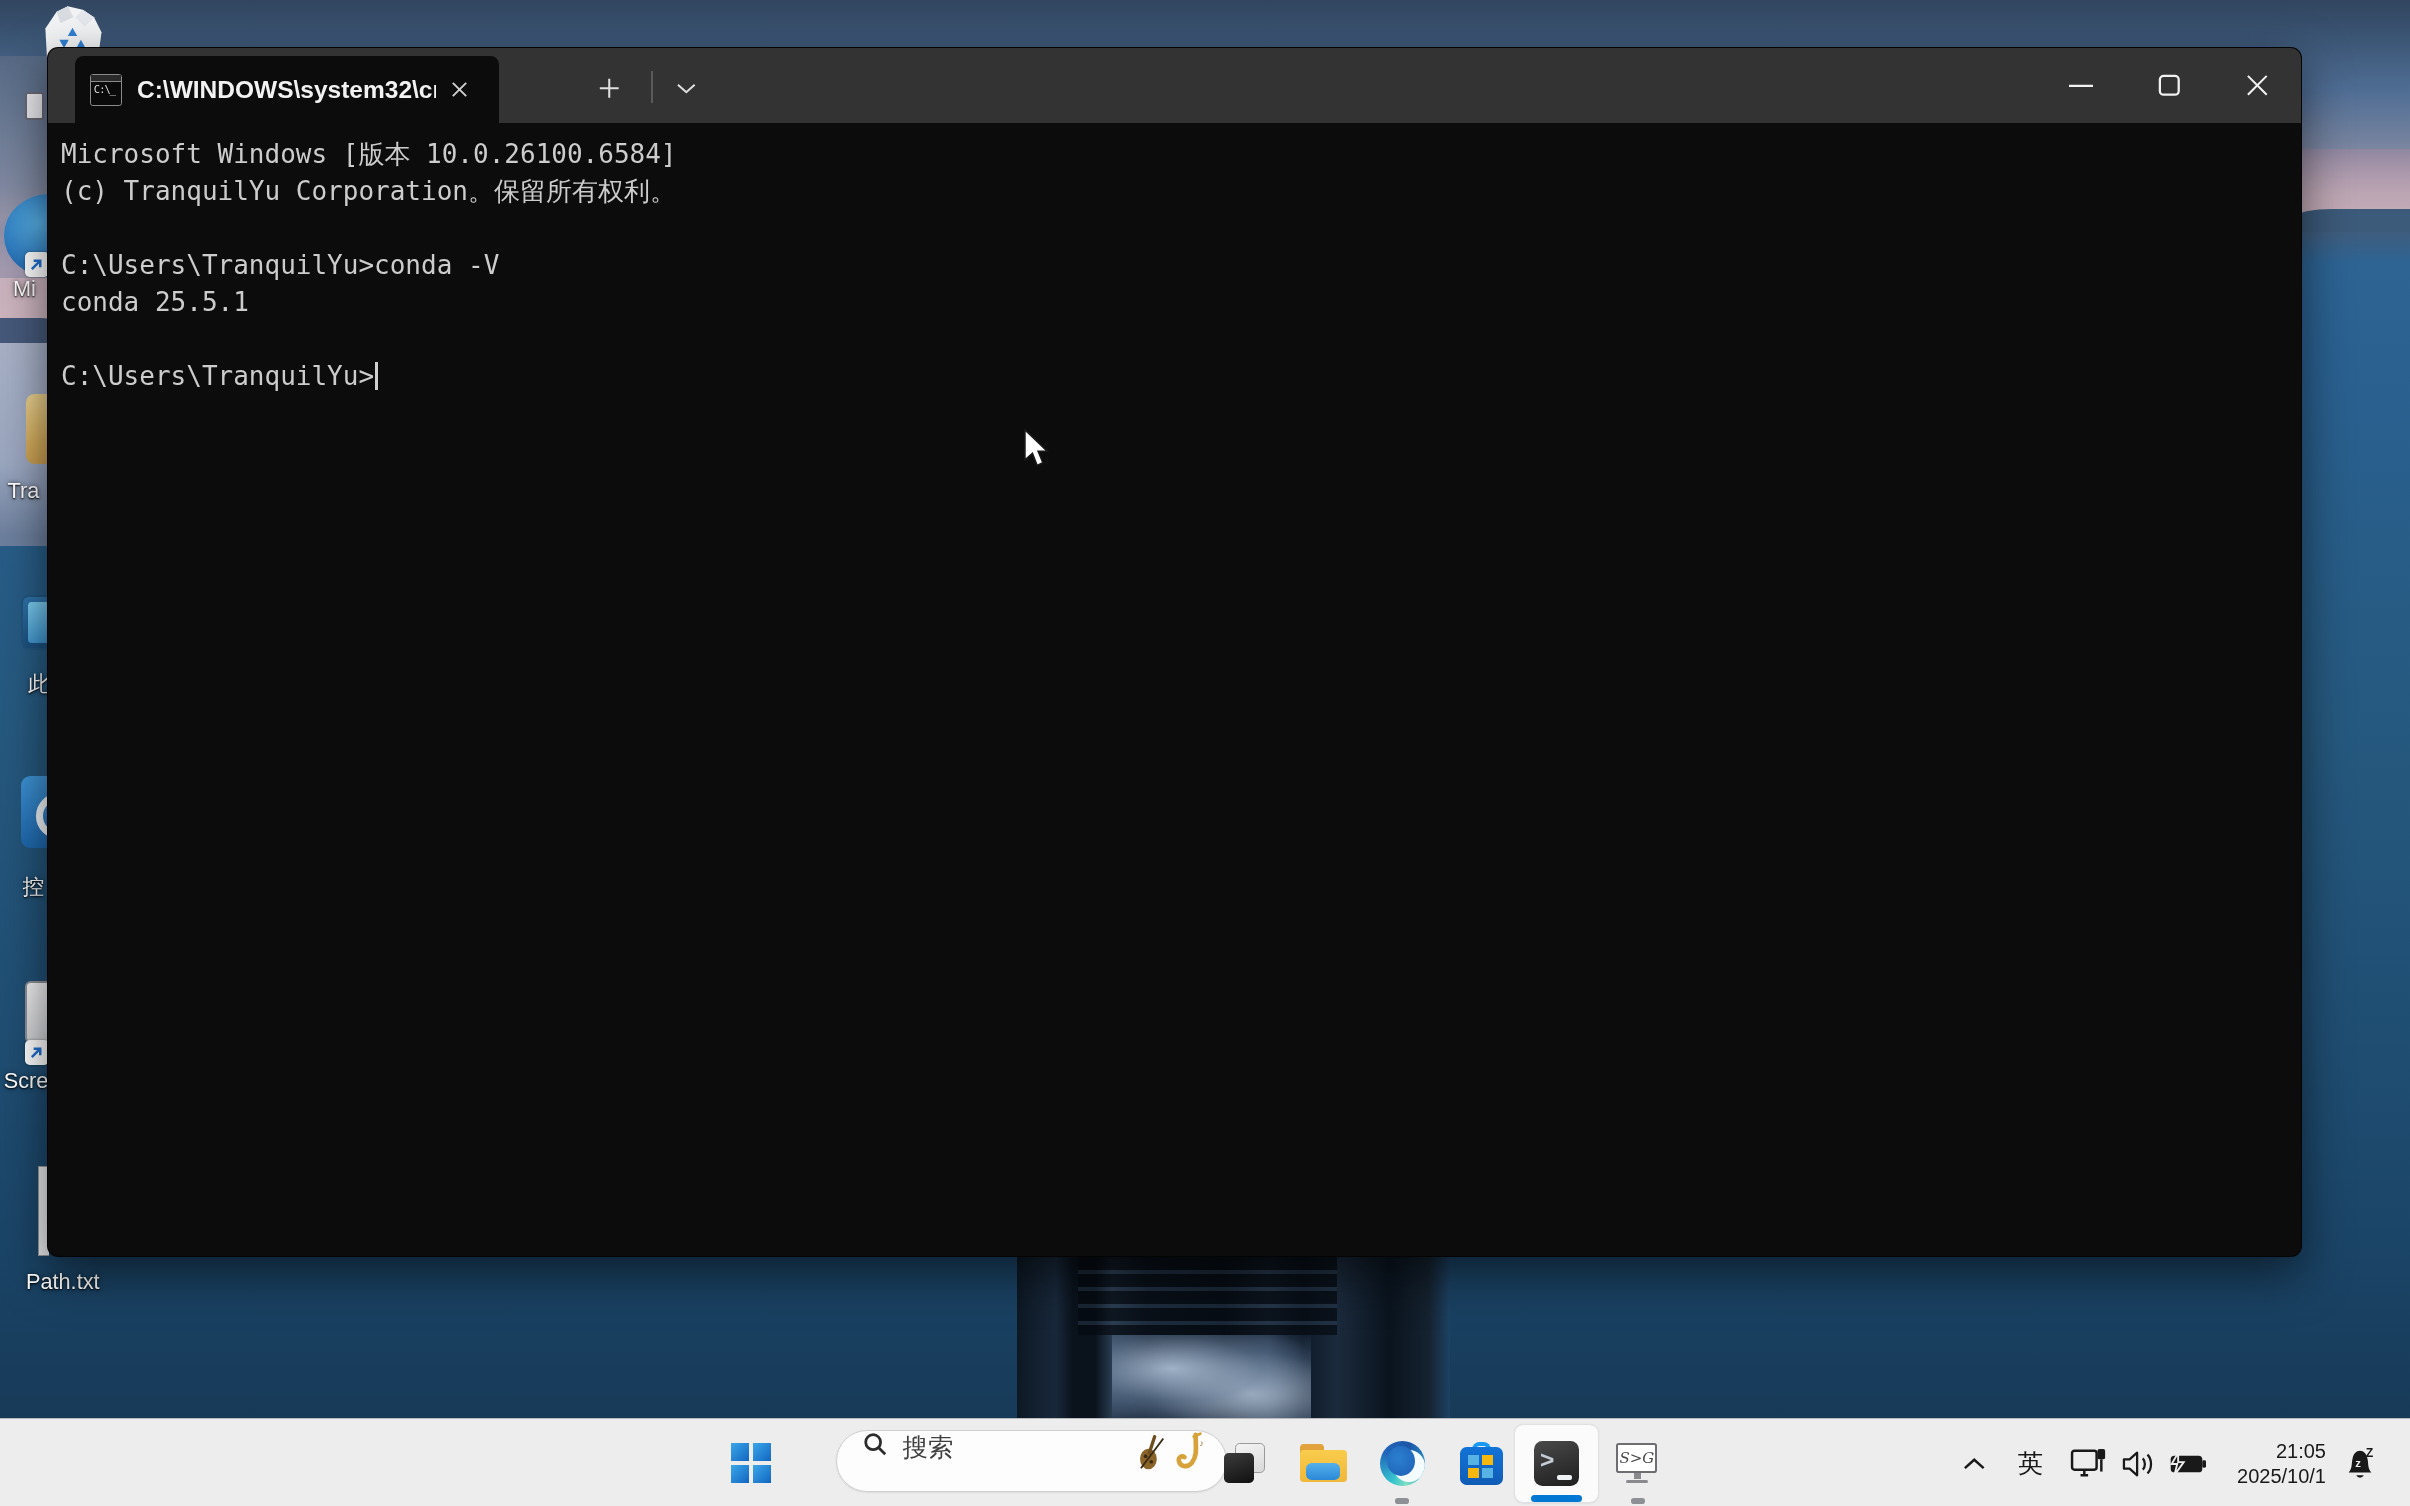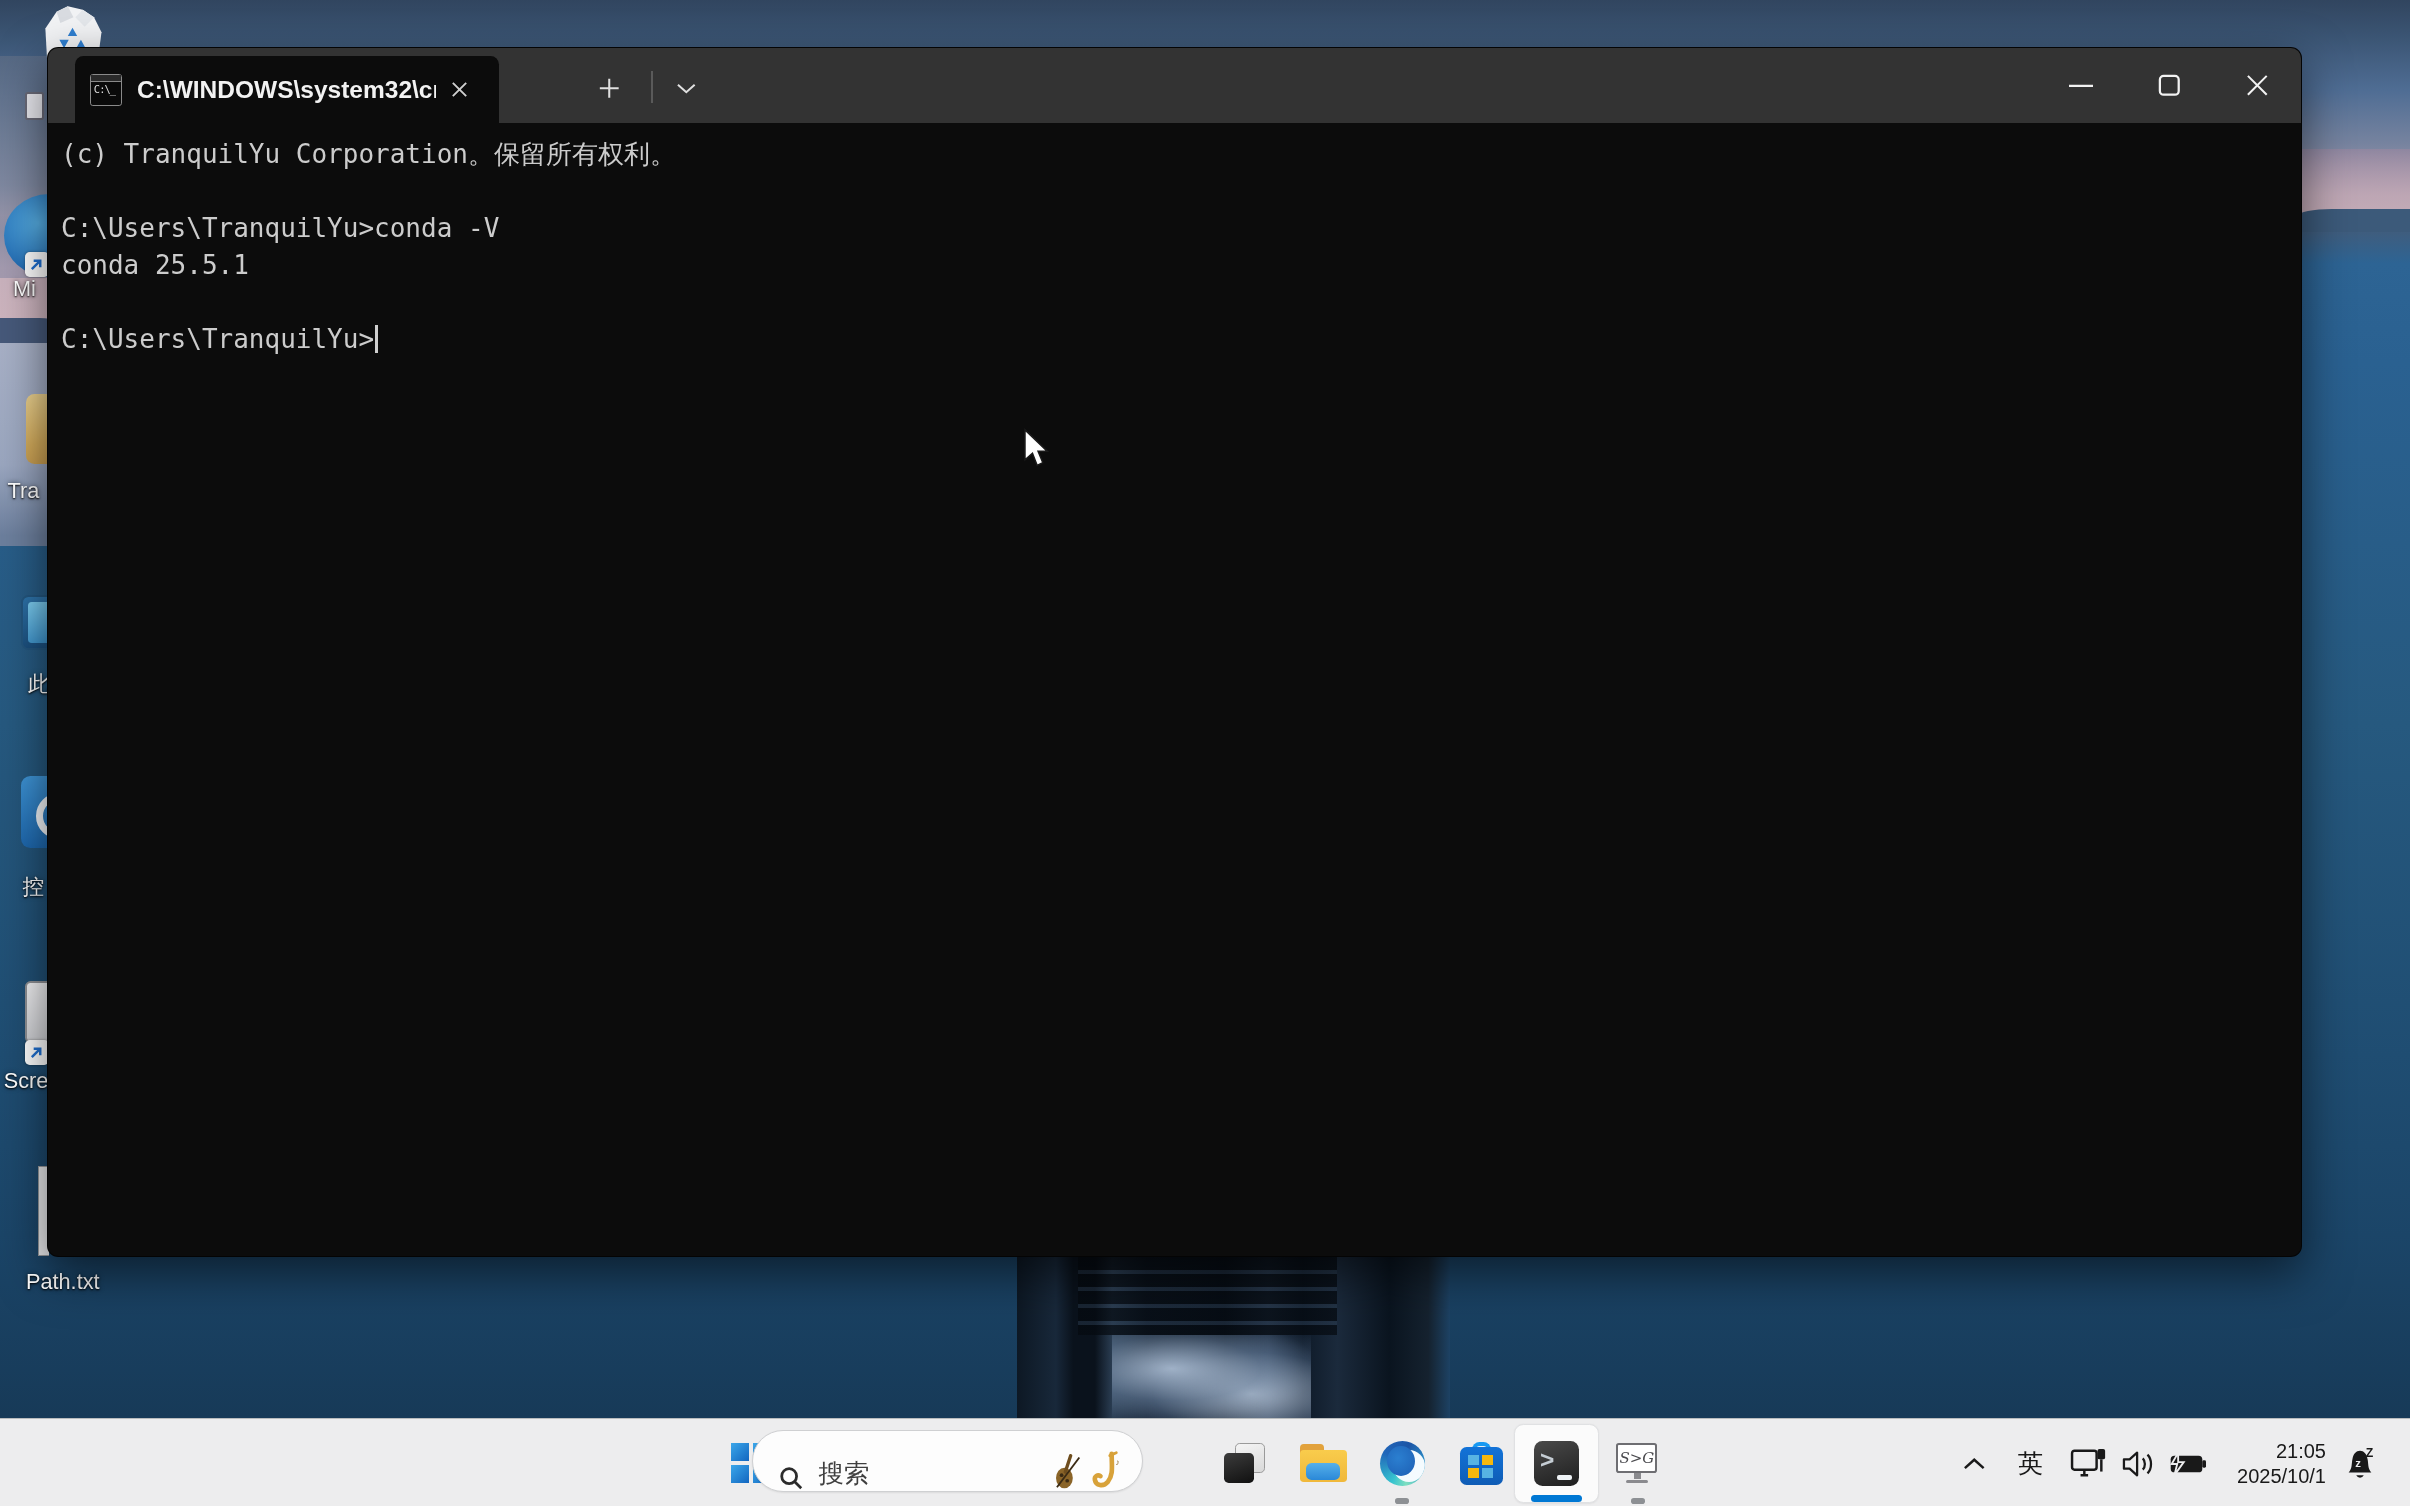--- a/index.html
+++ b/index.html
@@ -73,22 +73,22 @@
   .term-line { height:37px; line-height:37px; white-space:pre; }
   .caret { display:inline-block; width:2.8px; height:28px; background:#cfcfcf; vertical-align:-4.7px; margin-left:0.9px; }
 
   
   .taskbar { position:absolute; left:0; bottom:0; width:2411px; height:89px; z-index:10;
     background:#ededee; border-top:1.9px solid #b9bcbe; }
   .tb-btn { position:absolute; top:6.6px; width:62px; height:75px; display:flex; align-items:center;
     justify-content:center; border-radius:7.5px; }
   .start-logo { width:40px; height:40px; display:grid; grid-template-columns:18px 18px; grid-template-rows:18px 18px; gap:3.8px; }
   .start-logo i { background:linear-gradient(135deg,#3ba7ea,#1266c0); }
-  .search-pill { position:absolute; left:752px; top:11.3px; width:391px; height:62px; background:#fdfdfd;
-    border:0.9px solid #cfd0d2; border-radius:31px; display:flex; align-items:flex-end; padding:0 19px 0 24.5px;
+  .search-pill { position:absolute; left:836px; top:11.3px; width:391px; height:62px; background:#fdfdfd;
+    border:0.9px solid #cfd0d2; border-radius:31px; display:flex; align-items:flex-start; padding:0 19px 0 24.5px;
     box-shadow:0 0.9px 1.9px rgba(0,0,0,.08); }
   .search-text { margin-left:15px; font-size:25.4px; color:#3f3f3f; flex:1 1 auto; }
   .search-art { display:flex; align-items:center; gap:1.9px; }
 
   .task-icon { position:absolute; top:13px; width:62px; height:62px; display:flex; align-items:center;
     justify-content:center; }
   .run-dot { position:absolute; top:79px; width:14px; height:5.6px; border-radius:2.8px; background:#8d9094; }
   .active-pill { position:absolute; left:1514px; top:4.7px; width:85px; height:79px; background:#fbfbfb;
     border:0.9px solid #e0e1e3; border-radius:9.4px; box-shadow:0 0.9px 1.9px rgba(0,0,0,.06); }
   .active-underline { position:absolute; left:1531px; top:76px; width:51px; height:6.6px; border-radius:3.8px; background:#0078d4; }
@@ -247,20 +247,21 @@
             </svg>
         </div>
         <div class="win-btn">
           <svg width="22.6" height="22.6" viewBox="0 0 24 24">
               <path d="M2 2 L22 22 M22 2 L2 22" stroke="#f2f2f2" stroke-width="2.2" fill="none"></path>
             </svg>
         </div>
       </div>
     </div>
     <div class="term-body">
+      <div class="term-line">Microsoft Windows [版本 10.0.26100.6584]</div>
       <div class="term-line">(c) TranquilYu Corporation。保留所有权利。</div>
       <div class="term-line"></div>
       <div class="term-line">C:\Users\TranquilYu&gt;conda -V</div>
       <div class="term-line">conda 25.5.1</div>
       <div class="term-line"></div>
       <div class="term-line"><span>C:\Users\TranquilYu&gt;</span><span class="caret"></span></div>
     </div>
   </div>
 
   <div class="taskbar">

